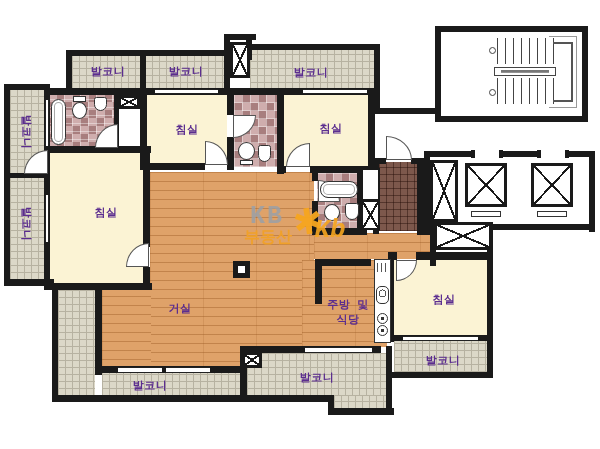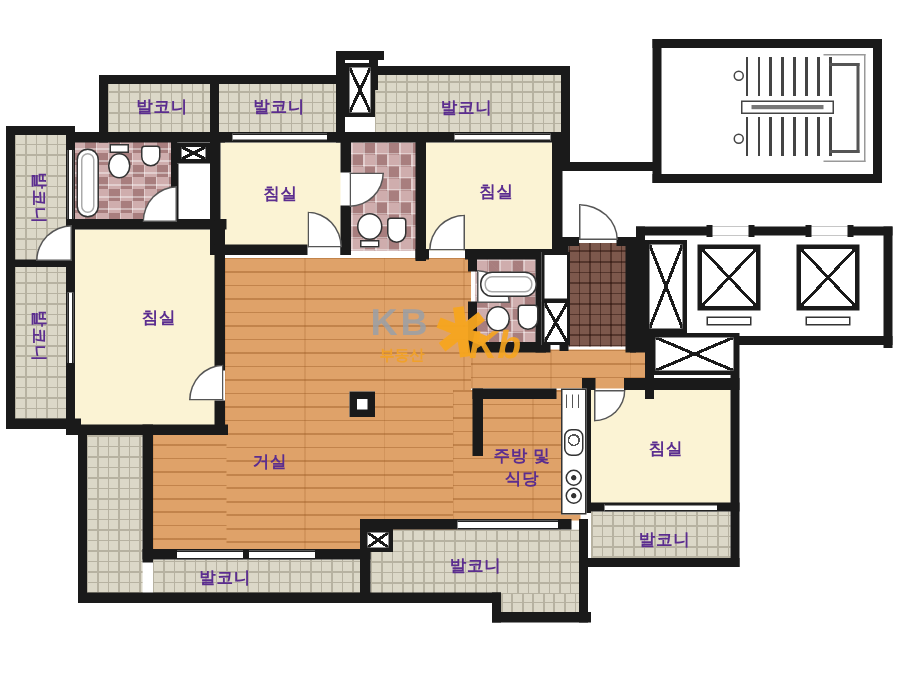--- a/index.html
+++ b/index.html
@@ -1,17 +1,17 @@
 <!DOCTYPE html>
 <html><head>
 <meta charset="utf-8">
 <style>
   html,body{margin:0;padding:0;background:#fff;}
   .plan{position:relative;width:600px;height:449px;background:#fff;overflow:hidden;
-        font-family:Liberation Sans, sans-serif;border-radius:26px;}
+        font-family:Liberation Mono, monospace;border-radius:26px;}
   .plan *{box-sizing:border-box;position:absolute;}
   
   .balc{background-color:#dcd8c8;background-image:
         repeating-linear-gradient(0deg,#b7b2a1 0 1px,transparent 1px 7px),
         repeating-linear-gradient(90deg,#b7b2a1 0 1px,transparent 1px 7px);}
   .bath{background-color:#cfadad;background-image:
         repeating-linear-gradient(0deg,rgba(255,255,255,.4) 0 1px,transparent 1px 8px),
         repeating-linear-gradient(90deg,rgba(255,255,255,.4) 0 1px,transparent 1px 8px),
         linear-gradient(45deg,#a87e7e 26%,transparent 26%,transparent 74%,#a87e7e 74%),
         linear-gradient(45deg,#a87e7e 26%,transparent 26%,transparent 74%,#a87e7e 74%);
@@ -53,21 +53,21 @@
   .circ{background:#fff;border:1.2px solid #444;border-radius:50%;}
   .uturn{border:2px solid #555;border-left:none;background:transparent;}
   .uturn2{border:1px solid #999;border-left:none;background:transparent;}
   .plate{background:#fff;border:1px solid #333;}
   
   .lbl{color:#5b2d8f;font-weight:bold;font-size:11px;white-space:nowrap;
        transform:translate(-50%,-50%);letter-spacing:.5px;}
   .lblv{color:#5b2d8f;font-weight:bold;font-size:11px;white-space:nowrap;
        transform:translate(-50%,-50%) rotate(90deg);letter-spacing:.5px;}
   .wm-kb{color:#9aa0a8;opacity:.85;font-weight:bold;font-size:25px;letter-spacing:2px;transform:translate(-50%,-50%);}
-  .wm-sub{color:#f0a12a;font-weight:bold;font-size:10px;transform:translate(-50%,-50%);}
+  .wm-sub{color:#f0a12a;font-weight:bold;font-size:16px;transform:translate(-50%,-50%);}
   .wm-star{color:#f7a61f;font-size:46px;line-height:1;transform:translate(-50%,-50%) rotate(-8deg);opacity:.95;}
   .wm-letters{color:#f7a61f;font-weight:bold;font-size:26px;font-style:italic;transform:translate(-50%,-50%);opacity:.9;}
 </style>
 </head>
 <body>
 
 <div class="plan">
 
   <div class="balc" style="left:72px;top:56px;width:70px;height:34px"></div>
   <div class="balc" style="left:145px;top:56px;width:80px;height:34px"></div>

